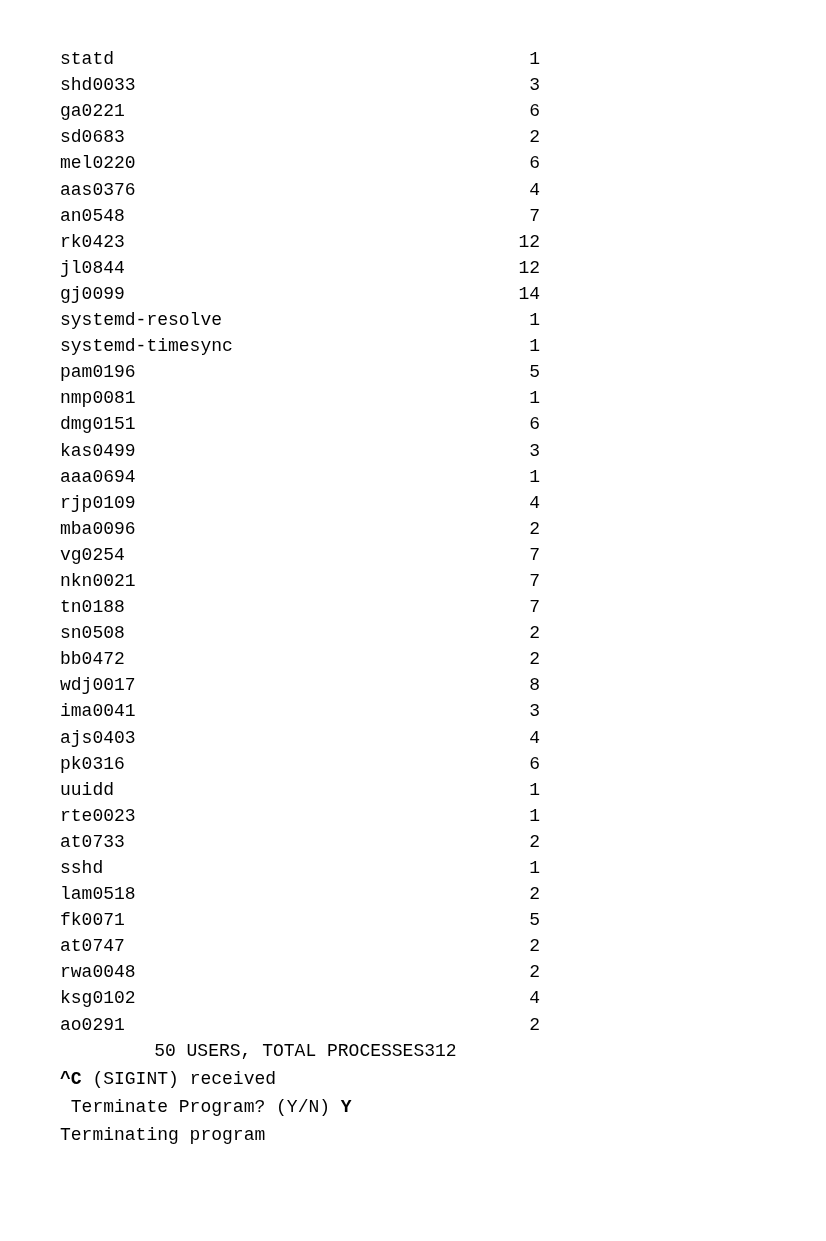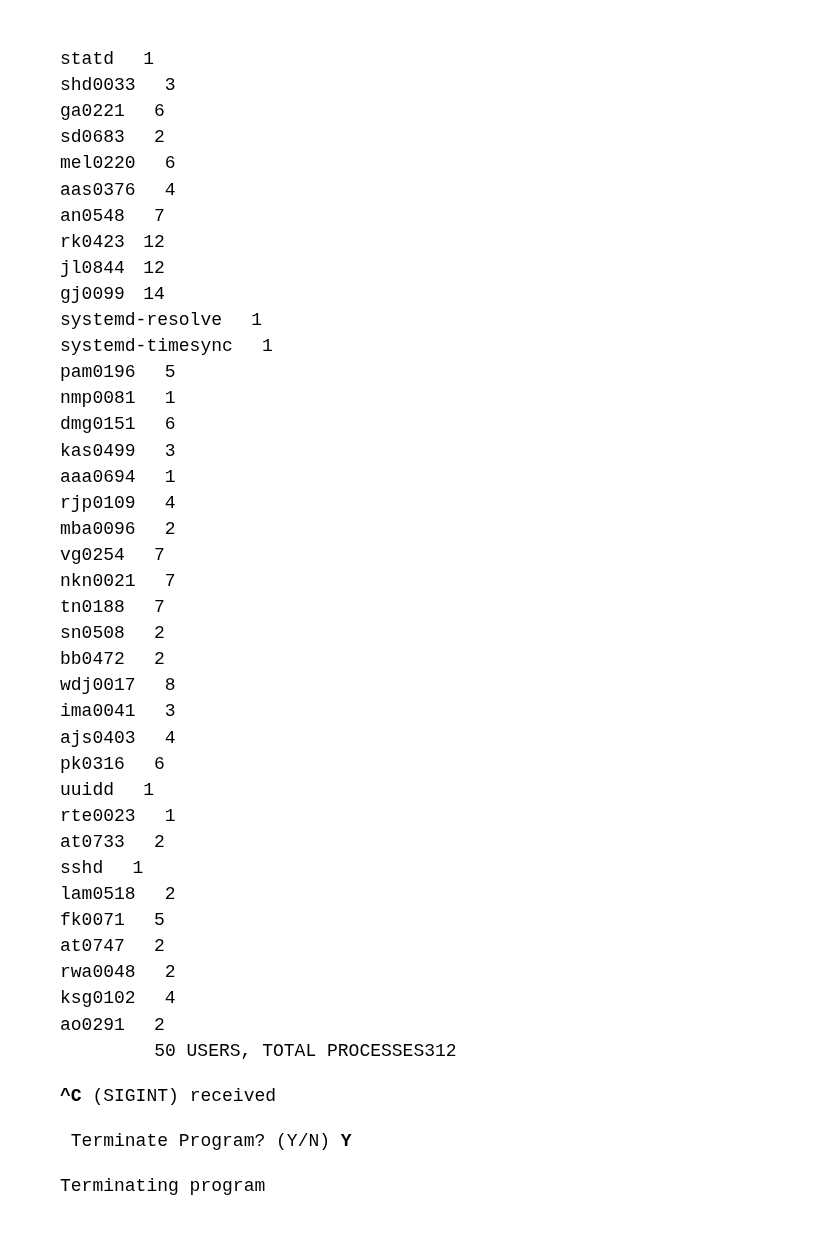--- a/index.html
+++ b/index.html
@@ -15,40 +15,41 @@
       width: 826px;
       min-height: 1241px;
       padding: 20px 60px 20px 60px;
     }
     .terminal-content {
       white-space: pre;
       line-height: 1.45;
     }
     .process-row {
       display: flex;
+      justify-content: space-between;
       width: 480px;
       font-family: Liberation Mono, monospace;
     }
     .process-name {
       
     }
     .process-count {
       
       text-align: right;
       min-width: 40px;
     }
     .summary-row {
       display: flex;
       justify-content: center;
       width: 480px;
     }
     .bold-char {
       font-weight: bold;
     }
     .status-line {
-      margin-top: 19px;
+      margin-top: 2px;
     }
   </style>
 </head>
 <body>
 
 <div class="terminal-content">
 <div class="process-row"><span class="process-name">statd</span><span class="process-count">1</span></div><div class="process-row"><span class="process-name">shd0033</span><span class="process-count">3</span></div><div class="process-row"><span class="process-name">ga0221</span><span class="process-count">6</span></div><div class="process-row"><span class="process-name">sd0683</span><span class="process-count">2</span></div><div class="process-row"><span class="process-name">mel0220</span><span class="process-count">6</span></div><div class="process-row"><span class="process-name">aas0376</span><span class="process-count">4</span></div><div class="process-row"><span class="process-name">an0548</span><span class="process-count">7</span></div><div class="process-row"><span class="process-name">rk0423</span><span class="process-count">12</span></div><div class="process-row"><span class="process-name">jl0844</span><span class="process-count">12</span></div><div class="process-row"><span class="process-name">gj0099</span><span class="process-count">14</span></div><div class="process-row"><span class="process-name">systemd-resolve</span><span class="process-count">1</span></div><div class="process-row"><span class="process-name">systemd-timesync</span><span class="process-count">1</span></div><div class="process-row"><span class="process-name">pam0196</span><span class="process-count">5</span></div><div class="process-row"><span class="process-name">nmp0081</span><span class="process-count">1</span></div><div class="process-row"><span class="process-name">dmg0151</span><span class="process-count">6</span></div><div class="process-row"><span class="process-name">kas0499</span><span class="process-count">3</span></div><div class="process-row"><span class="process-name">aaa0694</span><span class="process-count">1</span></div><div class="process-row"><span class="process-name">rjp0109</span><span class="process-count">4</span></div><div class="process-row"><span class="process-name">mba0096</span><span class="process-count">2</span></div><div class="process-row"><span class="process-name">vg0254</span><span class="process-count">7</span></div><div class="process-row"><span class="process-name">nkn0021</span><span class="process-count">7</span></div><div class="process-row"><span class="process-name">tn0188</span><span class="process-count">7</span></div><div class="process-row"><span class="process-name">sn0508</span><span class="process-count">2</span></div><div class="process-row"><span class="process-name">bb0472</span><span class="process-count">2</span></div><div class="process-row"><span class="process-name">wdj0017</span><span class="process-count">8</span></div><div class="process-row"><span class="process-name">ima0041</span><span class="process-count">3</span></div><div class="process-row"><span class="process-name">ajs0403</span><span class="process-count">4</span></div><div class="process-row"><span class="process-name">pk0316</span><span class="process-count">6</span></div><div class="process-row"><span class="process-name">uuidd</span><span class="process-count">1</span></div><div class="process-row"><span class="process-name">rte0023</span><span class="process-count">1</span></div><div class="process-row"><span class="process-name">at0733</span><span class="process-count">2</span></div><div class="process-row"><span class="process-name">sshd</span><span class="process-count">1</span></div><div class="process-row"><span class="process-name">lam0518</span><span class="process-count">2</span></div><div class="process-row"><span class="process-name">fk0071</span><span class="process-count">5</span></div><div class="process-row"><span class="process-name">at0747</span><span class="process-count">2</span></div><div class="process-row"><span class="process-name">rwa0048</span><span class="process-count">2</span></div><div class="process-row"><span class="process-name">ksg0102</span><span class="process-count">4</span></div><div class="process-row"><span class="process-name">ao0291</span><span class="process-count">2</span></div><div class="summary-row"><span> 50 USERS, TOTAL PROCESSES</span><span>312</span></div><div class="status-line"><span class="bold-char">^C</span><span> (SIGINT) received</span></div><div class="status-line"><span> Terminate Program? (Y/N) </span><span class="bold-char">Y</span></div><div class="status-line">Terminating program</div></div>
 
 </body></html>

